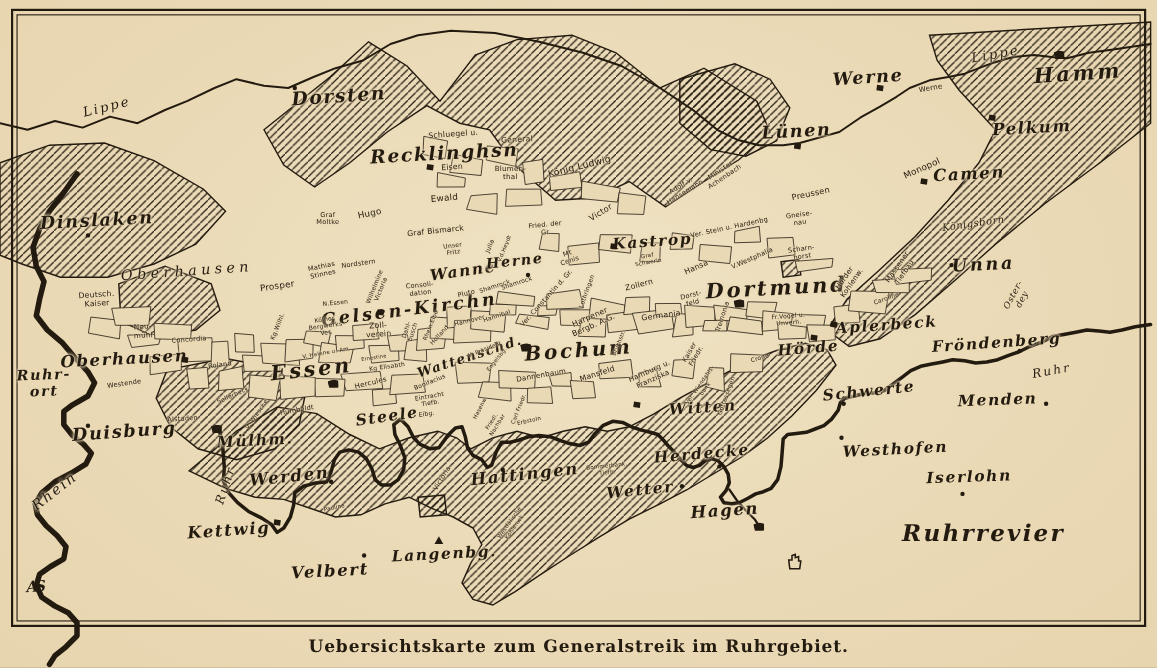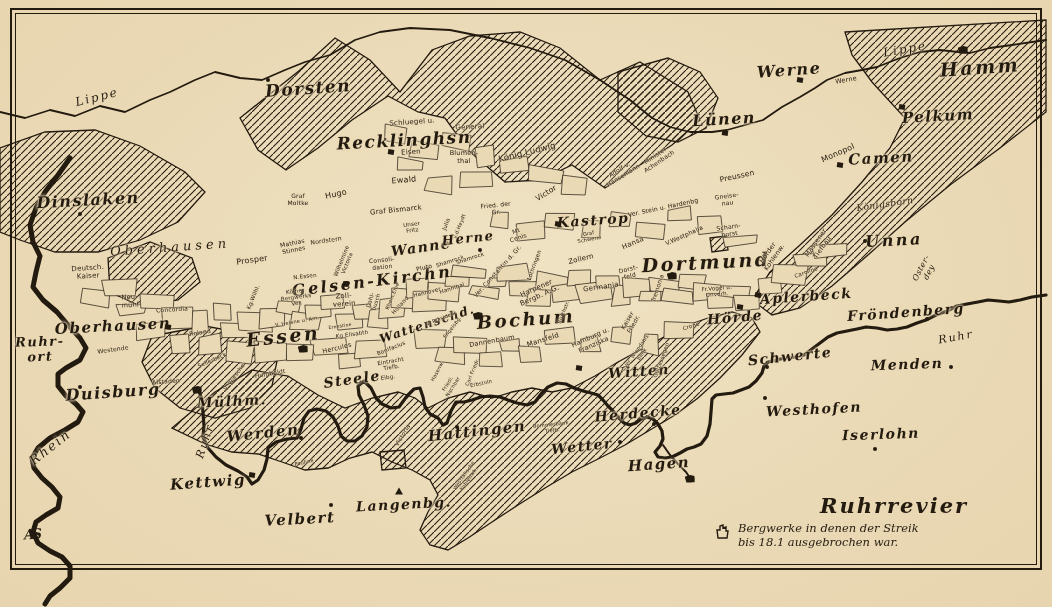--- a/index.html
+++ b/index.html
@@ -19,21 +19,21 @@
   .region{font:italic 13px "DejaVu Serif", serif;letter-spacing:4px;}
   .river{font:italic 12px "DejaVu Serif", serif;letter-spacing:2px;}
   .mine{font:6.5px "DejaVu Sans", sans-serif;letter-spacing:0.2px;}
   .mk{position:absolute;transform:translate(-50%,-50%);}
   .mk-sq{width:6px;height:5px;background:#241b10;transform:translate(-50%,-50%) rotate(8deg);}
   .mk-bigsq{width:10px;height:8px;background:#241b10;transform:translate(-50%,-50%) rotate(-6deg);
     clip-path:polygon(0 15%,55% 0,100% 20%,92% 100%,10% 90%);}
   .mk-dot{width:4px;height:4px;background:#241b10;border-radius:50%;}
   .mk-tri{width:0;height:0;background:none;border-left:4px solid transparent;
     border-right:4px solid transparent;border-bottom:7px solid #241b10;}
-  .legend{position:absolute;left:714px;top:493px;width:310px;}
+  .legend{position:absolute;left:714px;top:472px;width:310px;}
   .legend-title{font:bold italic 21px "DejaVu Serif", serif;letter-spacing:2px;margin-left:106px;margin-bottom:2px;}
   .legend-row{display:flex;align-items:flex-start;gap:6px;font:italic 11.5px "DejaVu Serif", serif;margin-top:3px;}
   .legend-sym{flex:0 0 auto;margin-top:1px;}
   .hatch-box{display:inline-block;width:19px;height:12px;border:1.2px solid #241b10;box-sizing:border-box;
     background:repeating-linear-gradient(45deg,transparent 0 3px,#241b10 3px 4.2px);}
   .legend-text{line-height:1.25;}
   .monogram{position:absolute;left:24px;top:526px;font:italic bold 14px "DejaVu Serif", serif;
     letter-spacing:-3px;transform:rotate(-4deg);}
   .caption{position:absolute;left:0;right:0;top:578px;text-align:center;
     font:bold 15.5px "DejaVu Serif", serif;letter-spacing:0.8px;color:#241b10;}
@@ -367,19 +367,18 @@
       <div class="mk mk-dot" style="left: 268px; top: 80px;"></div>
       <div class="mk mk-tri" style="left: 399px; top: 491px;"></div>
     </div>
 
   <div class="legend">
     <div class="legend-title">Ruhrrevier</div>
     <div class="legend-row">
       <svg class="legend-sym" width="18" height="18" viewBox="0 0 18 18">
         <path d="M4,16 L3,8 L6,8 L6,4 L9,3 L9,6 L12,5 L12,9 L14,9 L13,16 Z" fill="none" stroke="#241b10" stroke-width="1.4"></path>
       </svg>
-      <span class="legend-text"><span>Bergwerke in denen der Streik</span><br>
-      <span>bis 18.1 ausgebrochen war.</span></span>
     </div>
   </div>
 
   <div class="monogram">AS</div>
+  <div class="caption">Uebersichtskarte zum Generalstreik im Ruhrgebiet.</div>
 </div>
 
 </body></html>

